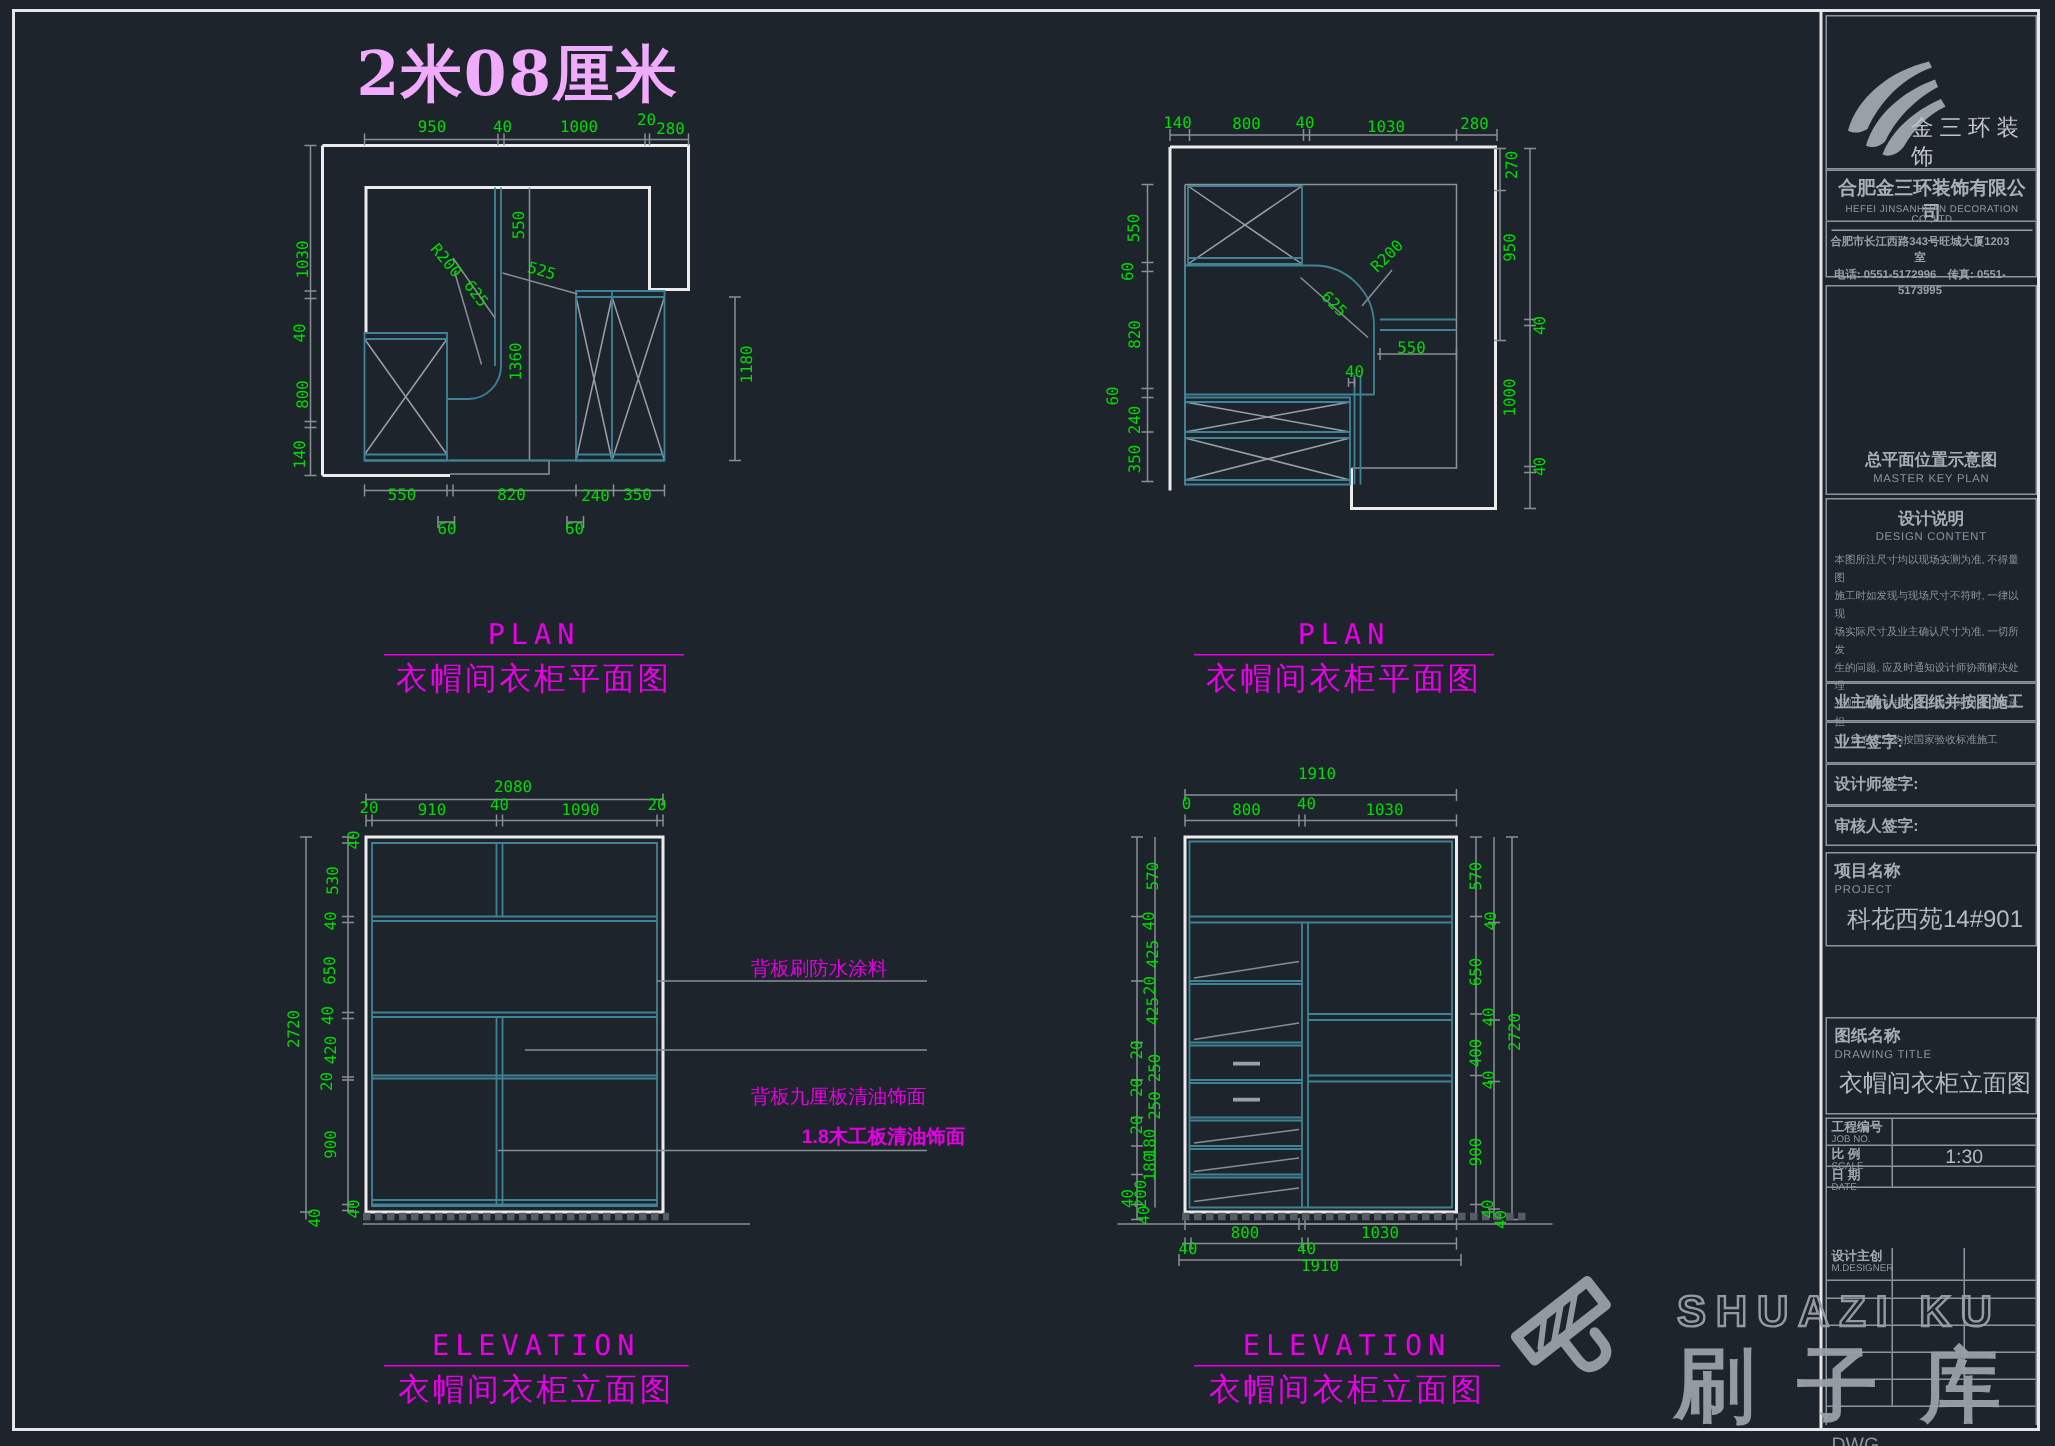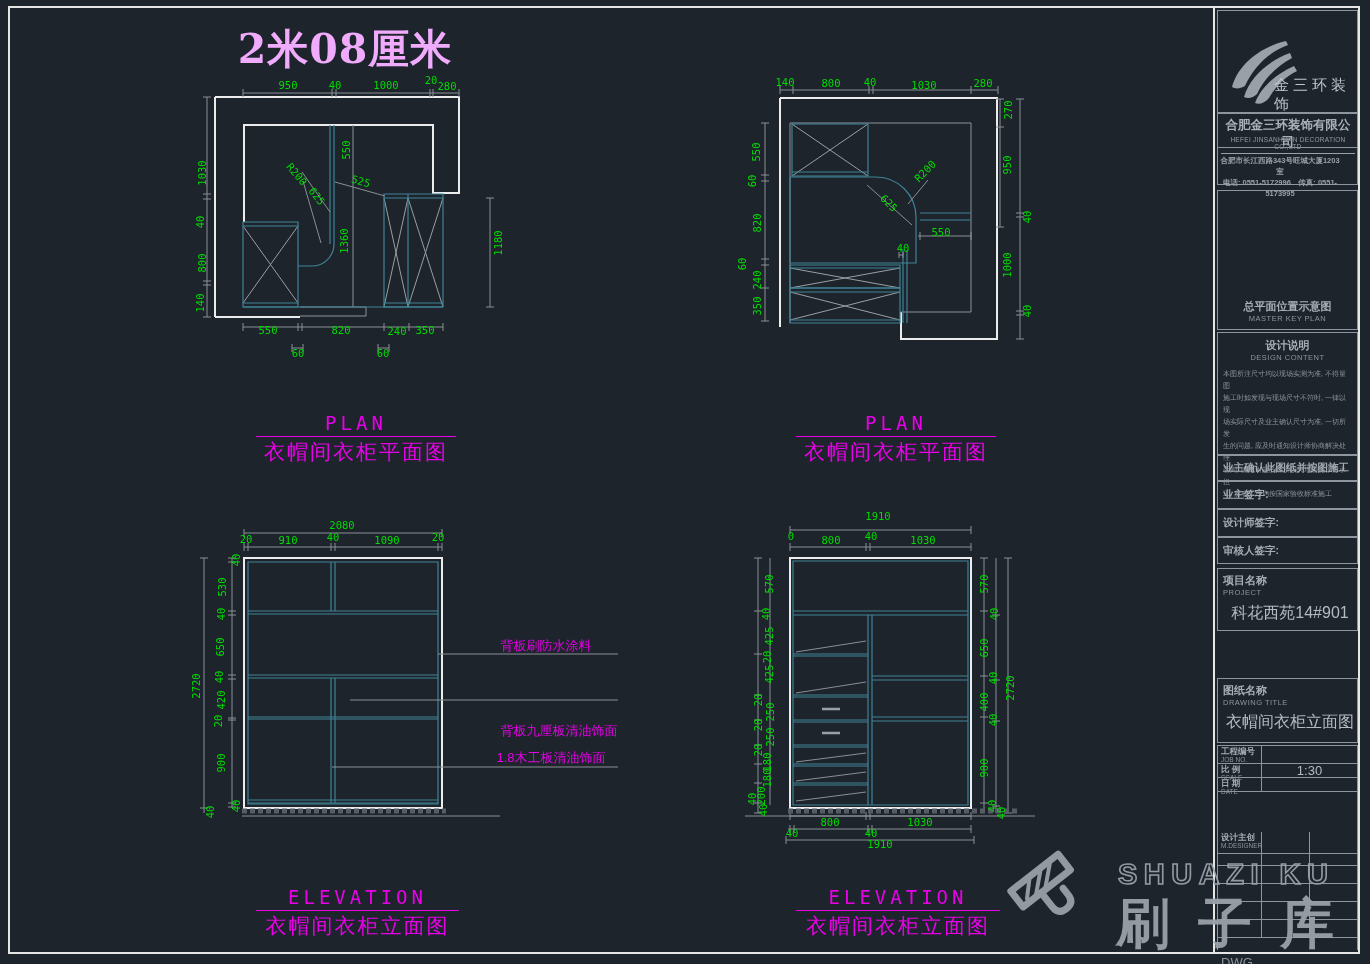--- a/index.html
+++ b/index.html
@@ -249,21 +249,21 @@
     <div class="cn">衣帽间衣柜立面图</div>
   </div>
   <div class="sec" style="left:796px;top:886px;width:204px;">
     <div class="en">ELEVATION</div>
     <div class="ul"></div>
     <div class="cn">衣帽间衣柜立面图</div>
   </div>
 
   <div class="ann" style="left:546px;top:646px;font-family:Liberation Serif, serif;">背板刷防水涂料</div>
   <div class="ann" style="left:559px;top:731px;">背板九厘板清油饰面</div>
-  <div class="ann" style="left:551px;top:758px;">1.8木工板清油饰面</div>
+  <div class="ann" style="left:589px;top:758px;font-weight:bold;">1.8木工板清油饰面</div>
 
   <div class="sb-box" style="top:10px;height:103px;">
     <svg width="70" height="70" style="left:12px;top:28px;">
       <g fill="#9aa0a8">
         <path d="M56,2 C30,8 8,26 2,48 C5,50 10,50 15,47 C23,29 38,13 58,6 Z"></path>
         <path d="M60,14 C38,22 20,38 14,58 C18,60 23,59 27,55 C34,40 47,27 62,19 Z"></path>
         <path d="M64,27 C46,35 31,48 25,64 C29,66 35,64 39,59 C46,47 55,38 67,32 Z"></path>
       </g>
     </svg>
   </div>

